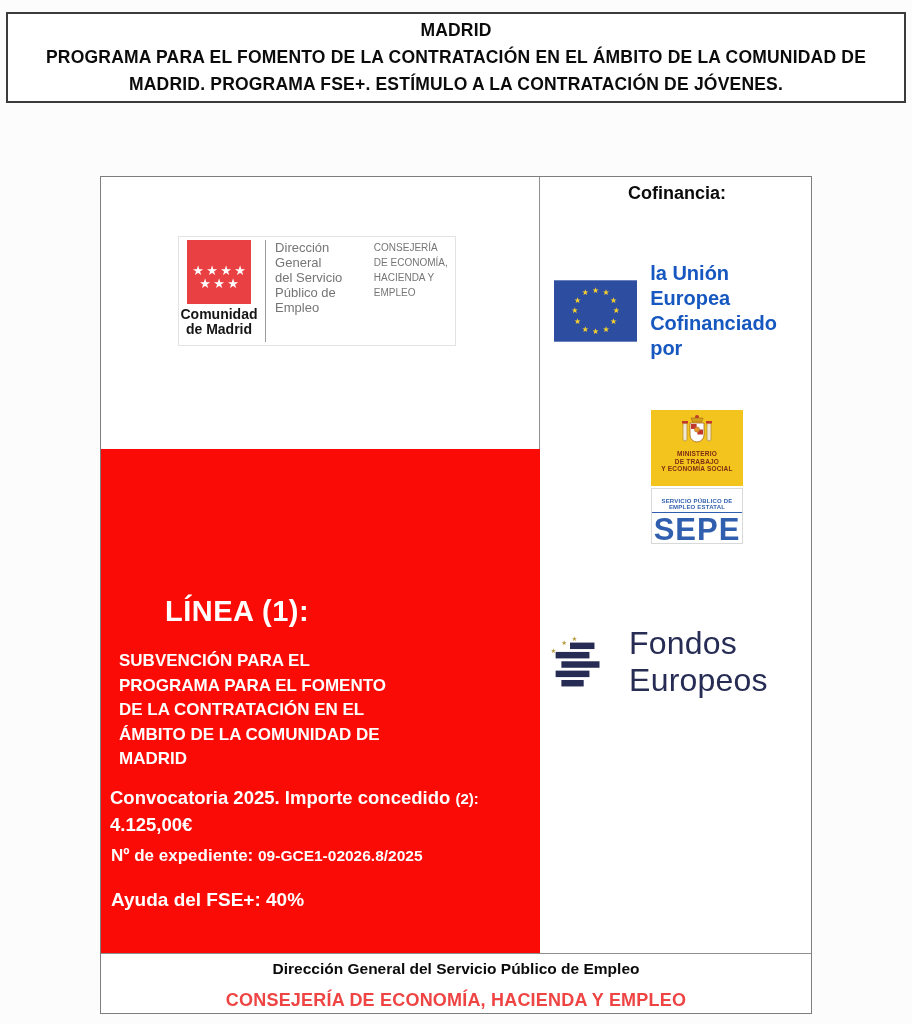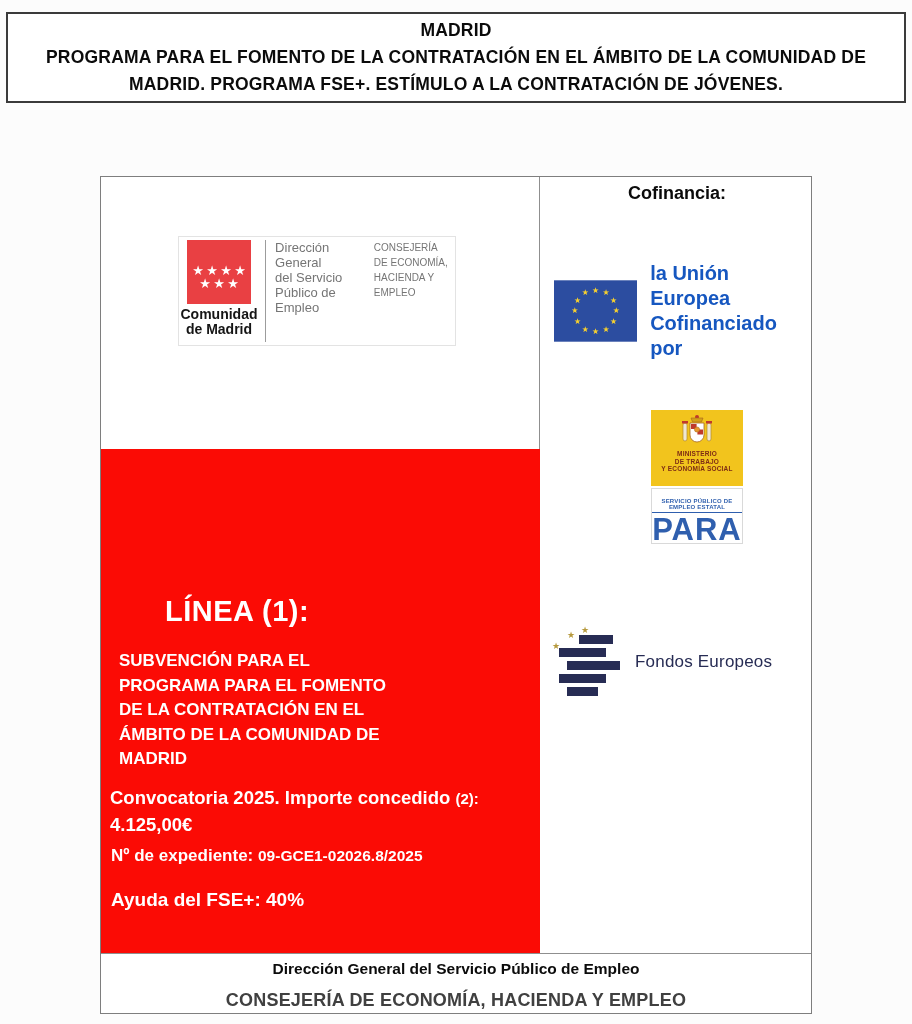--- a/index.html
+++ b/index.html
@@ -51,29 +51,29 @@
   .eu-block{position:absolute;left:13px;top:84px;display:flex;align-items:center;}
   .eu-flag{width:84px;height:62px;display:block;}
   .eu-text{margin-left:13px;font-size:20px;font-weight:bold;color:#1657c0;line-height:25px;}
   .ministry-block{position:absolute;left:110px;top:233px;width:92px;}
   .min-yellow{background:#f2c41d;height:76px;display:flex;flex-direction:column;align-items:center;box-sizing:border-box;padding-top:4px;}
   .min-lines{font-size:6.5px;font-weight:bold;color:#7e2c15;line-height:7.5px;text-align:center;margin-top:2px;letter-spacing:.2px;}
   .sepe-box{margin-top:2px;background:#fff;border:1px solid #d9d9d9;height:56px;box-sizing:border-box;text-align:center;padding-top:6px;}
   .sepe-small{display:inline-block;font-size:6px;font-weight:bold;color:#2f5fae;letter-spacing:.2px;border-bottom:1px solid #2f5fae;padding-bottom:1.5px;}
   .sepe-large{font-size:31px;font-weight:bold;color:#2f5fae;line-height:34px;letter-spacing:1px;}
   .fondos-block{position:absolute;left:6px;top:448px;display:flex;align-items:center;}
-  .fondos-label{margin-left:10px;font-size:17px;color:#272c54;letter-spacing:.2px;}
+  .fondos-label{margin-left:26px;font-size:32px;color:#272c54;letter-spacing:.2px;}
   
   .footer{
     position:absolute;left:0;top:776px;width:100%;height:59px;border-top:1.5px solid #8f8f8f;
     box-sizing:border-box;display:flex;flex-direction:column;align-items:center;justify-content:center;
     background:#fff;padding-top:5px;
   }
   .f1{font-size:15.5px;font-weight:bold;color:#0b0b0b;}
-  .f2{font-size:18px;font-weight:bold;color:#404040;margin-top:12px;letter-spacing:.2px;}
+  .f2{font-size:18px;font-weight:bold;color:#ef4444;margin-top:12px;letter-spacing:.2px;}
 </style>
 </head>
 <body>
 
 <div id="page">
 
   <div class="header-box">
     <div class="h-title">MADRID</div>
     <div class="h-line">PROGRAMA PARA EL FOMENTO DE LA CONTRATACIÓN EN EL ÁMBITO DE LA COMUNIDAD DE</div>
     <div class="h-line">MADRID. PROGRAMA FSE+. ESTÍMULO A LA CONTRATACIÓN DE JÓVENES.</div>
@@ -170,21 +170,21 @@
             <circle cx="18" cy="15.5" r="2.6" fill="#e8972e" stroke="#a5671f" stroke-width="0.5"></circle>
           </svg>
           <div class="min-lines">
             <div>MINISTERIO</div>
             <div>DE TRABAJO</div>
             <div>Y ECONOMÍA SOCIAL</div>
           </div>
         </div>
         <div class="sepe-box">
           <span class="sepe-small">SERVICIO PÚBLICO DE EMPLEO ESTATAL</span>
-          <div class="sepe-large">PARA</div>
+          <div class="sepe-large">SEPE</div>
         </div>
       </div>
 
       <div class="fondos-block">
         <svg width="78" height="74" viewBox="0 0 78 74">
           <g fill="#b79a3e" font-size="9" text-anchor="middle">
             <text x="24" y="10" dominant-baseline="central">★</text>
             <text x="38" y="5" dominant-baseline="central">★</text>
             <text x="9" y="21" dominant-baseline="central">★</text>
           </g>

